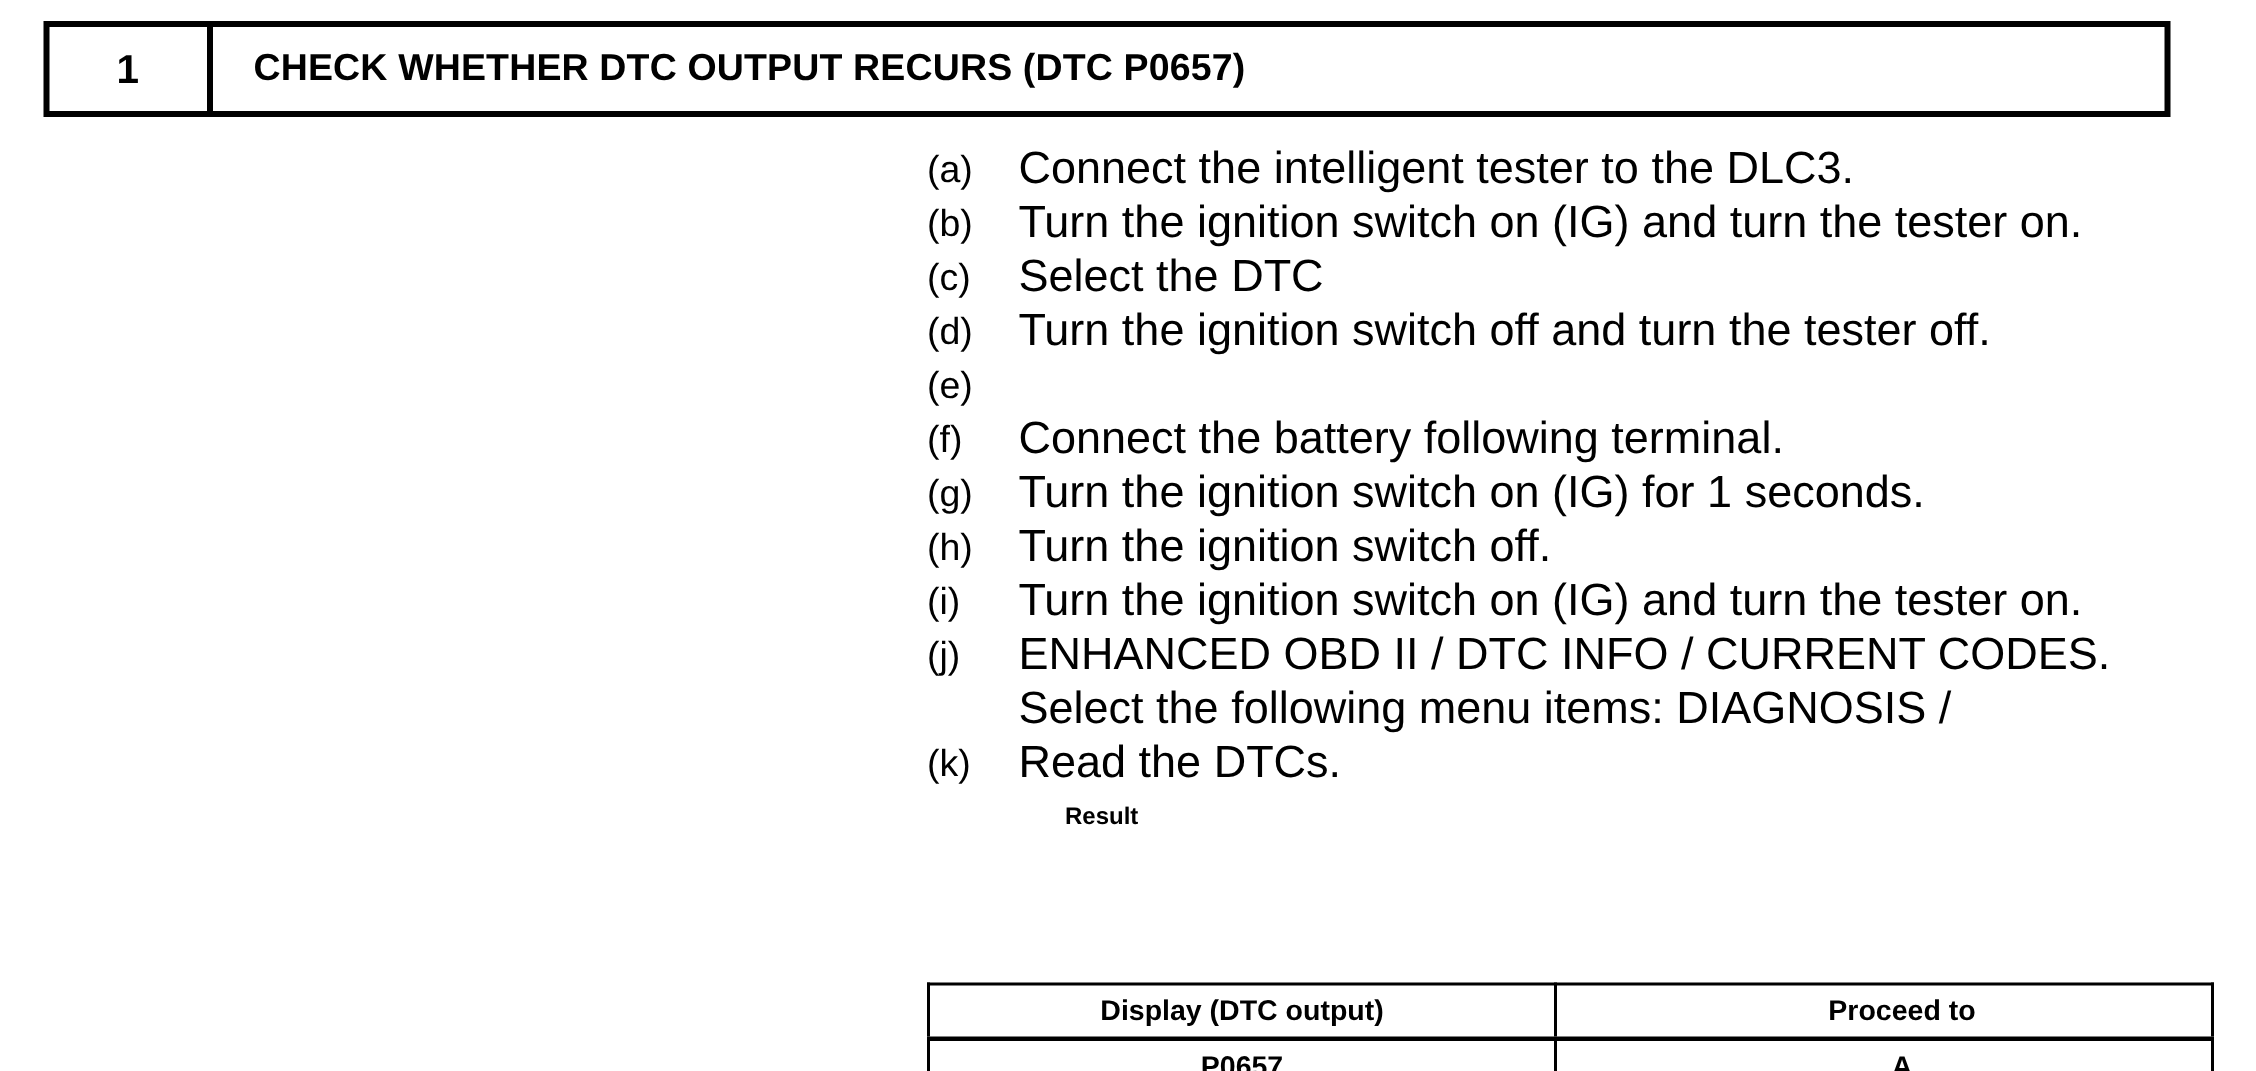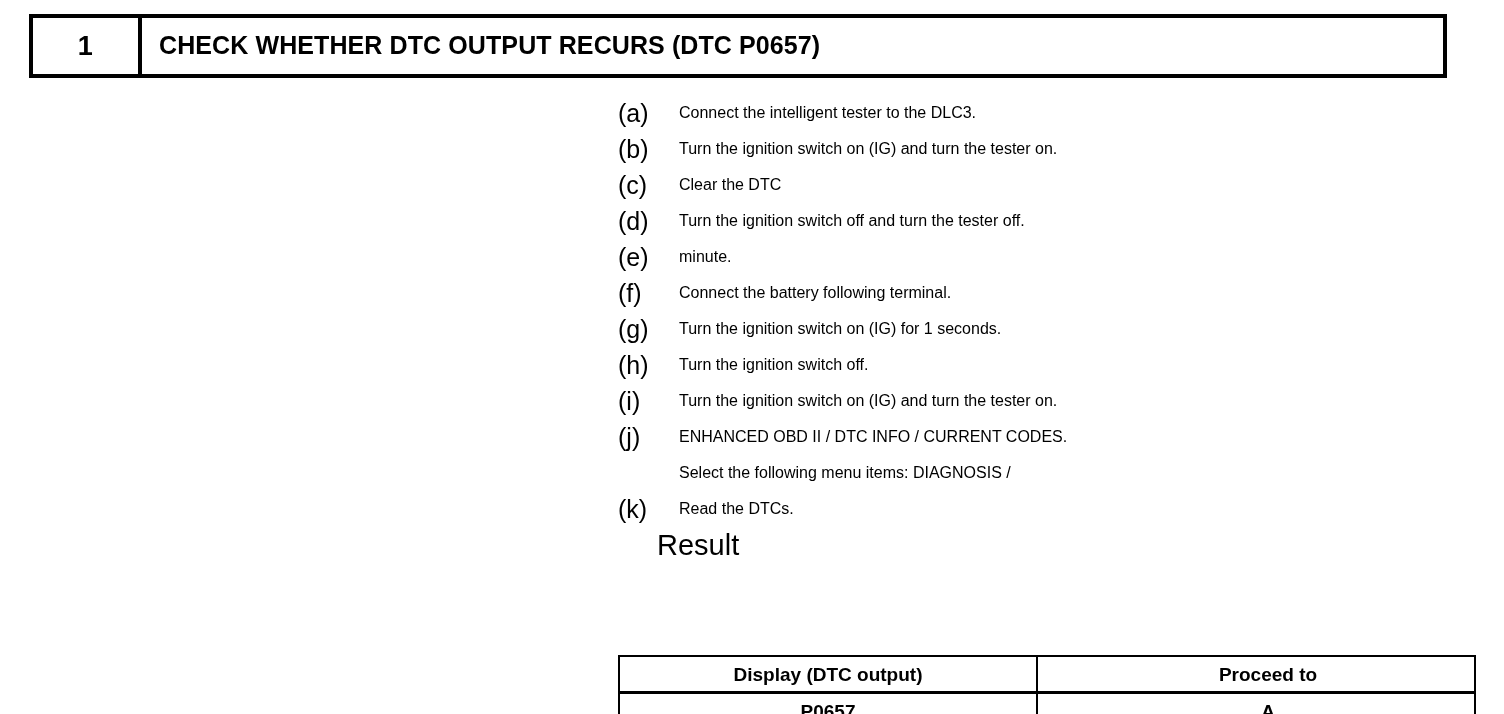--- a/index.html
+++ b/index.html
@@ -40,21 +40,21 @@
   .step-number {
     font-size: 27px;
     font-weight: bold;
     line-height: 1;
     letter-spacing: 0.5px;
   }
   .step-title-cell {
     flex: 1 1 auto;
     display: flex;
     align-items: center;
-    padding-left: 17px;
+    padding-left: 27px;
   }
   .step-title {
     font-size: 25px;
     font-weight: bold;
     line-height: 1.1;
     letter-spacing: 0.1px;
     white-space: nowrap;
   }
 
   
@@ -70,31 +70,31 @@
   }
   .proc-label {
     flex: 0 0 61px;
     width: 61px;
     font-size: 25px;
     line-height: 36px;
     white-space: nowrap;
   }
   .proc-text {
     flex: 1 1 auto;
+    font-size: 30px;
+    line-height: 36px;
+  }
+  .proc-text .wrap-line {
+    display: block;
+  }
+  .result-heading {
     font-size: 16px;
     line-height: 36px;
-  }
-  .proc-text .wrap-line {
-    display: block;
-  }
-  .result-heading {
-    font-size: 29px;
-    line-height: 36px;
-    font-weight: normal;
-    margin-left: 39px;
+    font-weight: bold;
+    margin-left: 92px;
   }
 
   
   .result-table-wrap {
     position: absolute;
     left: 618px;
     top: 615px;
     width: 828px;
   }
   table.result-table {
@@ -142,33 +142,32 @@
   </div>
   <div class="proc-item">
     <span class="proc-label">(b)</span>
     <span class="proc-text">
       <span class="wrap-line">Turn the ignition switch on (IG) and turn the tester on.</span>
     </span>
   </div>
   <div class="proc-item">
     <span class="proc-label">(c)</span>
     <span class="proc-text">
-      <span class="wrap-line">Clear the DTC</span>
+      <span class="wrap-line">Select the DTC</span>
     </span>
   </div>
   <div class="proc-item">
     <span class="proc-label">(d)</span>
     <span class="proc-text">
       <span class="wrap-line">Turn the ignition switch off and turn the tester off.</span>
     </span>
   </div>
   <div class="proc-item">
     <span class="proc-label">(e)</span>
     <span class="proc-text">
-      <span class="wrap-line">minute.</span>
     </span>
   </div>
   <div class="proc-item">
     <span class="proc-label">(f)</span>
     <span class="proc-text">
       <span class="wrap-line">Connect the battery following terminal.</span>
     </span>
   </div>
   <div class="proc-item">
     <span class="proc-label">(g)</span>

